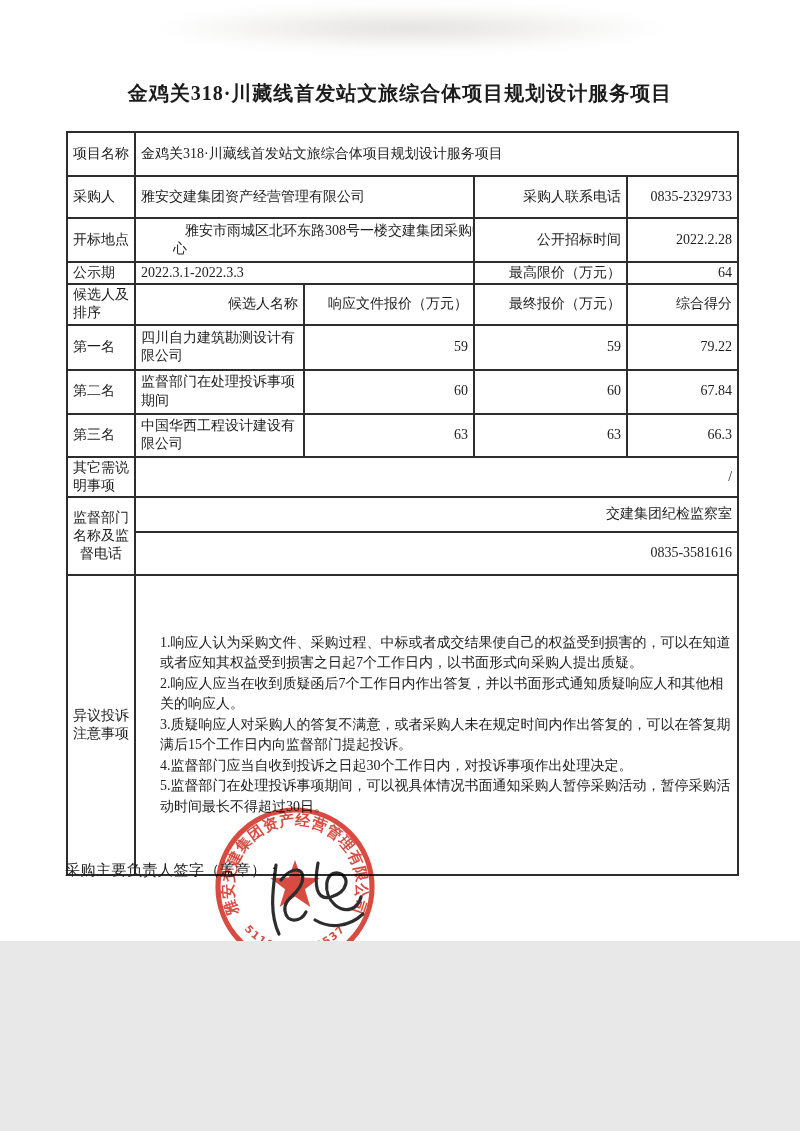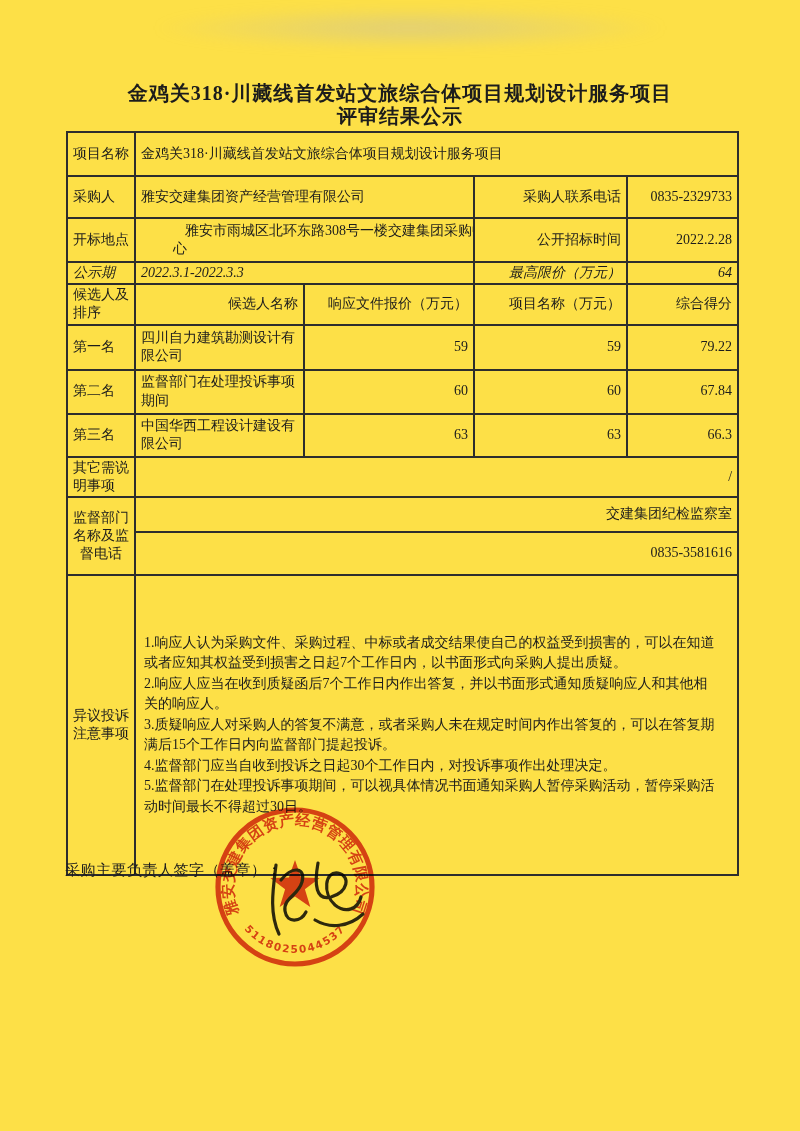--- a/index.html
+++ b/index.html
@@ -1,19 +1,19 @@
 <!DOCTYPE html>
 <html><head>
 <meta charset="utf-8">
 <style>
   * { margin:0; padding:0; box-sizing:border-box; }
   html,body { background:#e8e8e8; }
   .page {
-    position:relative; width:800px; height:1131px;
-    background:#fde047; overflow:hidden;
+    position:relative; width:800px; height:941px;
+    background:#ffffff; overflow:hidden;
     font-family:"Liberation Serif","DejaVu Serif",serif;
     color:#1c1c1c;
   }
   .scan-smudge {
     position:absolute; top:6px; left:150px; width:520px; height:44px;
     background:radial-gradient(ellipse at center, rgba(190,186,180,.45), rgba(190,186,180,0) 70%);
     filter:blur(6px); pointer-events:none;
   }
   .doc-title {
     position:absolute; top:82px; left:0; width:100%;
@@ -28,27 +28,27 @@
   table.main td {
     border:2px solid #2d2d2d; vertical-align:middle;
     padding:1px 5px; line-height:1.3; overflow:hidden;
   }
   td.lbl { text-align:left; padding-left:4px; padding-right:2px; }
   td.lbl-c { text-align:center; padding-left:2px; padding-right:2px;border-radius:27px; }
   td.val-l { text-align:left; }
   td.val-c { text-align:right; }
   .loc-wrap { width:322px; text-indent:12px;margin-left:32px; }
   .r1 td{height:44px;} .r2 td{height:42px;margin-top:6px;} .r3 td{height:44px;}
-  .r4 td{height:21px; padding-top:0; padding-bottom:0;font-style:italic;}
+  .r4 td{height:21px; padding-top:0; padding-bottom:0;}
   .r5 td{height:34px; line-height:1.15;}
   .r6 td{height:45px;} .r7 td{height:44px;} .r8 td{height:43px;}
   .r9 td{height:32px; line-height:1.1;}
   .r10 td{height:35px;} .r11 td{height:43px;}
   .r12 td{height:300px;}
-  .notice-cell { padding:6px 8px !important; }
+  .notice-cell { padding:6px 24px !important; }
   .notice-wrap { width:576px; }
   .notice-line { text-align:left; line-height:20.5px; }
   .sign-line {
     position:absolute; top:861px; left:65px;
     font-size:15px; letter-spacing:.5px;
   }
   .seal {
     position:absolute; left:209px; top:801px; width:172px; height:172px;
     mix-blend-mode:multiply; opacity:.92; pointer-events:none;
   }
@@ -59,21 +59,20 @@
 </style>
 </head>
 <body>
 
 <div class="page">
 
   <div class="scan-smudge"></div>
 
   <div class="doc-title">
     <div>金鸡关318·川藏线首发站文旅综合体项目规划设计服务项目</div>
-    <div>评审结果公示</div>
   </div>
 
   <table class="main">
     <colgroup>
       <col style="width:68px">
         <col style="width:169px">
         <col style="width:170px">
       <col style="width:153px">
         <col style="width:111px">
     </colgroup>
@@ -99,21 +98,21 @@
     <tr class="r4">
       <td class="lbl">公示期</td>
       <td class="val-l" colspan="2">2022.3.1-2022.3.3</td>
       <td class="val-c">最高限价（万元）</td>
       <td class="val-c">64</td>
     </tr>
     <tr class="r5">
       <td class="lbl">候选人及排序</td>
       <td class="val-c">候选人名称</td>
       <td class="val-c">响应文件报价（万元）</td>
-      <td class="val-c">项目名称（万元）</td>
+      <td class="val-c">最终报价（万元）</td>
       <td class="val-c">综合得分</td>
     </tr>
     <tr class="r6">
       <td class="lbl">第一名</td>
       <td class="val-l">四川自力建筑勘测设计有限公司</td>
       <td class="val-c">59</td>
       <td class="val-c">59</td>
       <td class="val-c">79.22</td>
     </tr>
     <tr class="r7">

